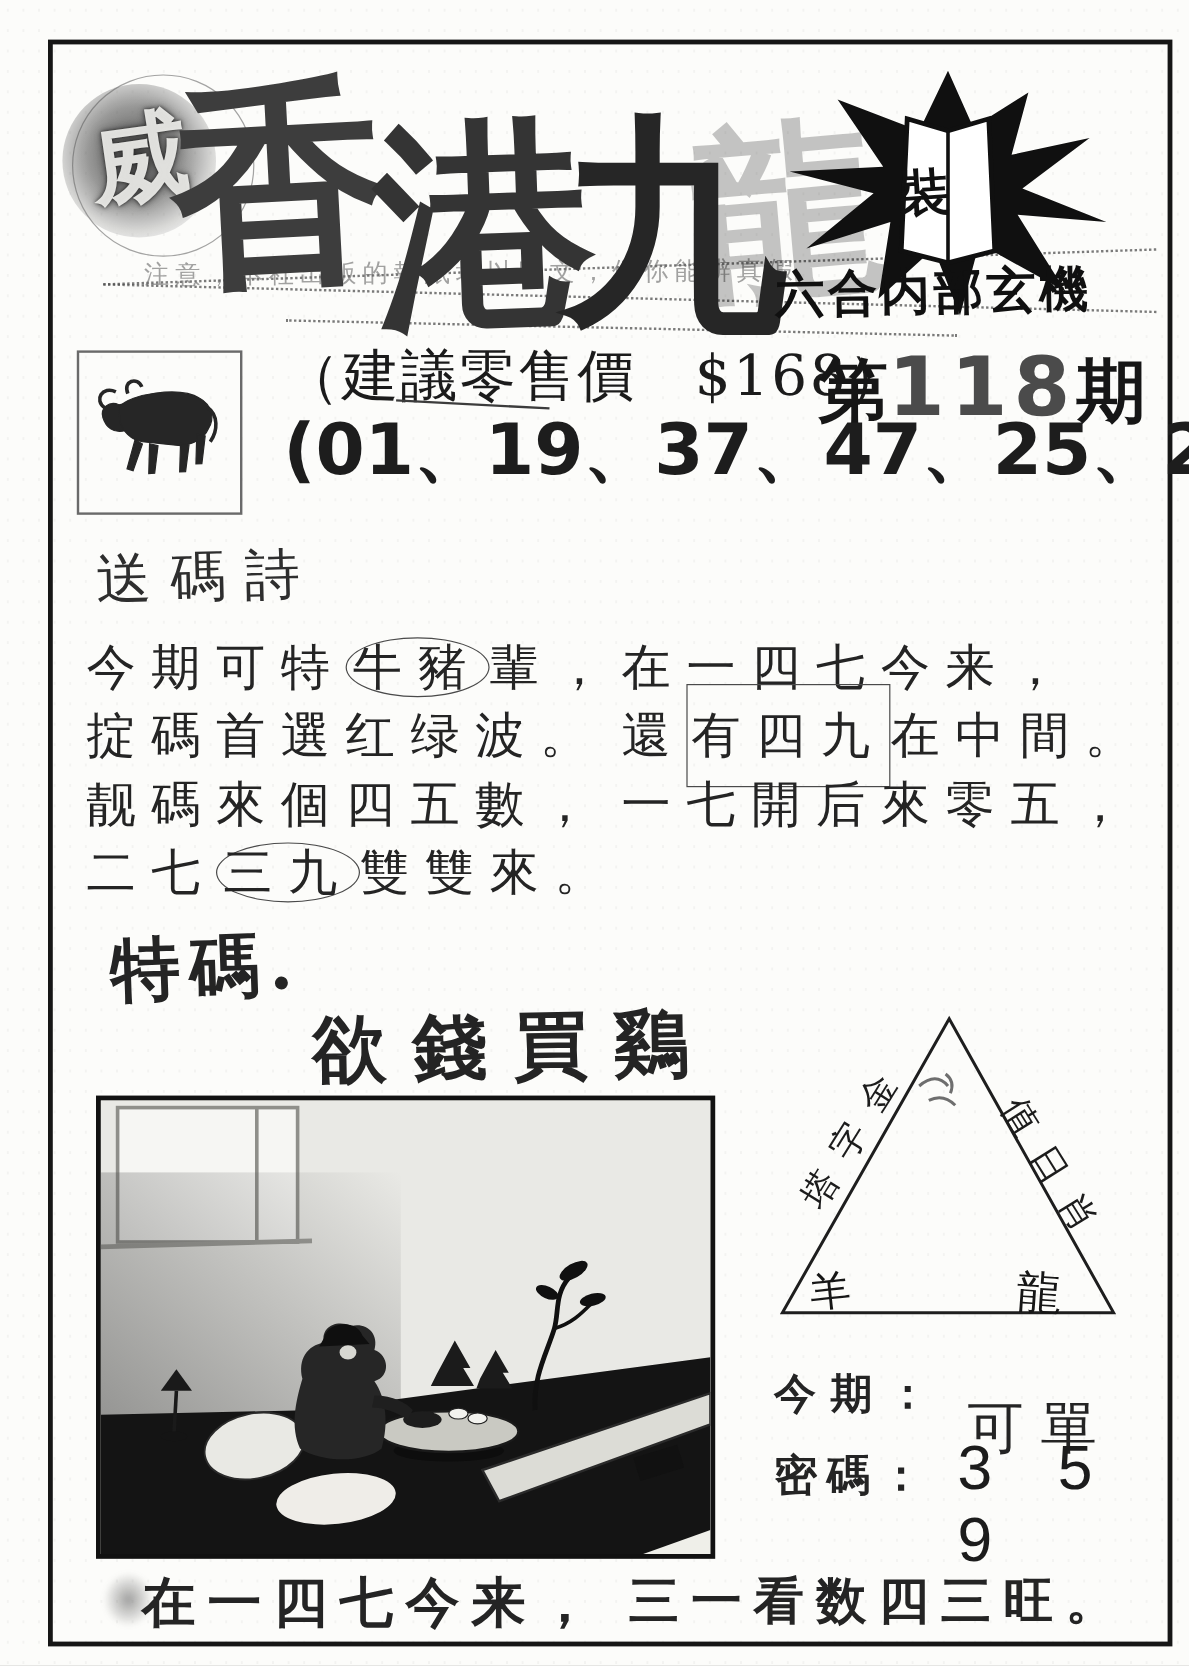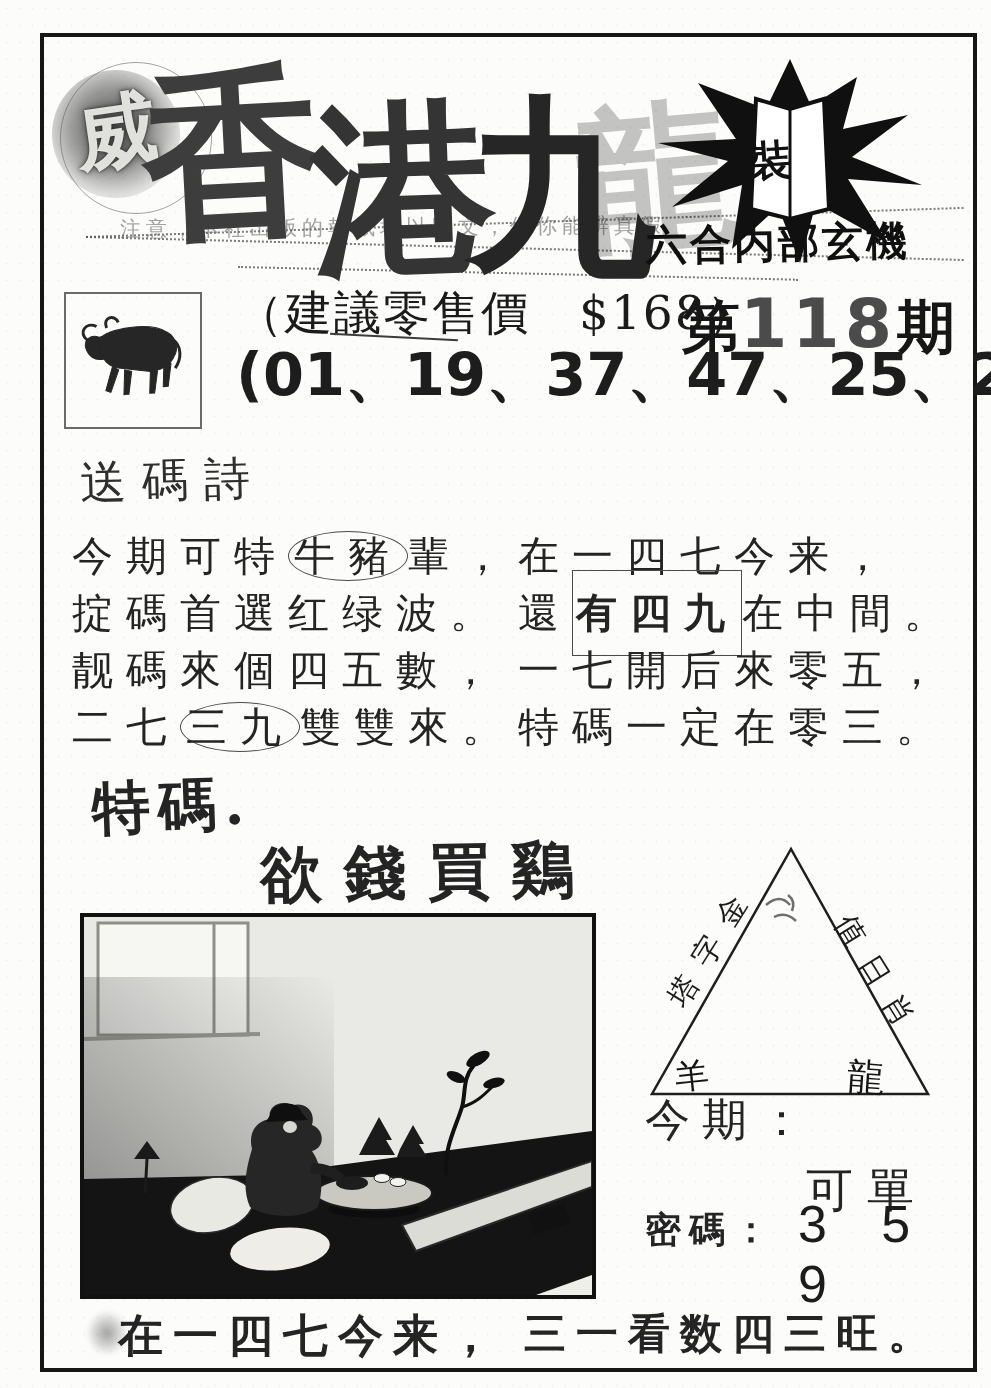--- a/index.html
+++ b/index.html
@@ -45,29 +45,29 @@
         font-family:"DejaVu Sans","Liberation Sans",sans-serif;letter-spacing:0px;}
   
   .oxbox{left:64px;top:292px;width:134px;height:133px;border:2px solid #6a6a6a;}
   
   .hand{font-family:"DejaVu Serif","Liberation Serif",serif;color:#242424;}
   .poem-title{left:80px;top:450px;font-size:46px;letter-spacing:16px;transform:rotate(-1.5deg);color:#2e2e2e;}
   .poem{font-size:41px;letter-spacing:13px;line-height:57px;white-space:nowrap;}
   .poem-left{left:72px;top:528px;}
   .poem-right{left:518px;top:528px;}
   .circled{border:1.7px solid #4a4a4a;border-radius:50%;padding:0 5px;}
-  .boxed{border:1.6px solid #4a4a4a;padding:18px 3px;font-weight:bold;}
+  .boxed{border:1.6px solid #4a4a4a;padding:18px 3px;}
   .special-label{left:92px;top:768px;font-size:58px;letter-spacing:8px;font-weight:600;transform:rotate(-2deg);}
   .special-hint{left:260px;top:830px;font-size:62px;letter-spacing:22px;font-weight:600;transform:rotate(-1deg);}
   
   .photo{left:80px;top:913px;width:508px;height:378px;border:4px solid #111;background:#e9e9e5;}
   
   .pyramid{left:628px;top:843px;width:330px;height:262px;}
   
-  .ti-label{left:645px;top:1090px;font-size:45px;letter-spacing:12px;font-weight:400;}
+  .ti-label{left:645px;top:1138px;font-size:35px;letter-spacing:12px;font-weight:700;}
   .ti-value{left:806px;top:1132px;font-size:47px;letter-spacing:14px;font-weight:400;margin-top:27px;}
   .pw-label{left:645px;top:1206px;font-size:36px;letter-spacing:8px;font-weight:600;}
   .pw-value{left:798px;top:1194px;font-size:52px;letter-spacing:20px;color:#1c1c1c;
         font-family:Liberation Sans, sans-serif;}
   .bottom-left{left:118px;top:1306px;font-size:45px;letter-spacing:10px;font-weight:600;}
   .bottom-right{left:524px;top:1306px;font-size:42px;letter-spacing:10px;font-weight:600;}
   .smudge{left:86px;top:1310px;width:42px;height:46px;filter:blur(2px);
         background:radial-gradient(ellipse at center, rgba(70,70,70,.5), transparent 70%);}
 </style>
 </head>
@@ -132,21 +132,20 @@
     <div><span>今期可特</span><span class="circled">牛豬</span><span>輩，</span></div>
     <div>掟碼首選红绿波。</div>
     <div>靓碼來個四五數，</div>
     <div><span>二七</span><span class="circled">三九</span><span>雙雙來。</span></div>
   </div>
 
   <div class="abs hand poem poem-right">
     <div>在一四七今来，</div>
     <div><span>還</span><span class="boxed">有四九</span><span>在中間。</span></div>
     <div>一七開后來零五，</div>
-    <div>特碼一定在零三。</div>
   </div>
 
   <div class="abs hand special-label">特碼.</div>
   <div class="abs hand special-hint">欲錢買鷄</div>
 
   <div class="abs photo">
     <svg viewBox="0 0 508 378" width="508" height="378">
       <defs>
         <linearGradient id="ws" x1="0" y1="1" x2="1" y2="0">
           <stop offset="0" stop-color="rgba(75,75,75,.55)"></stop>

